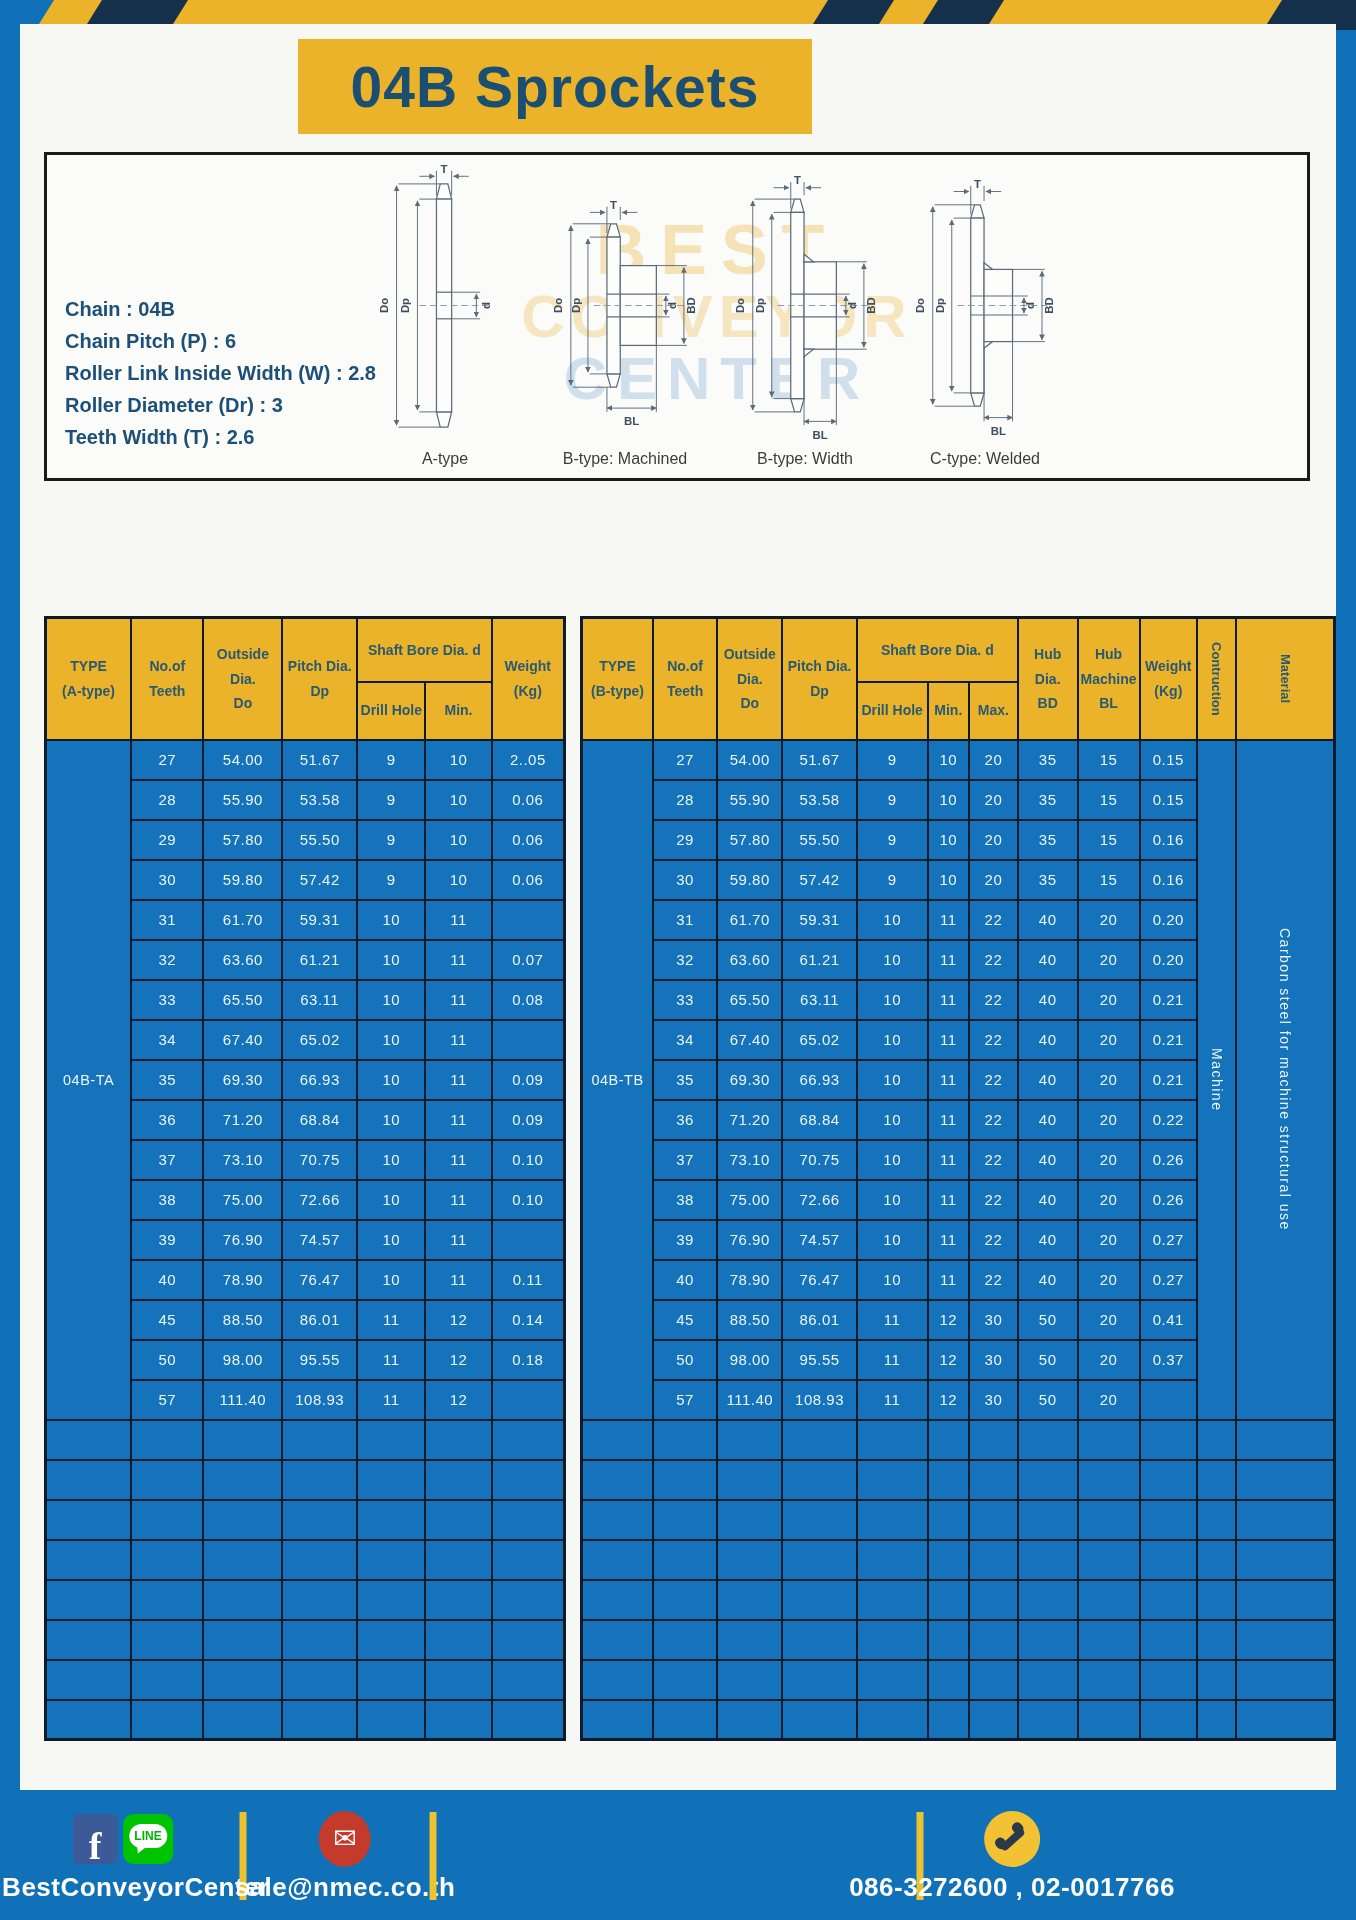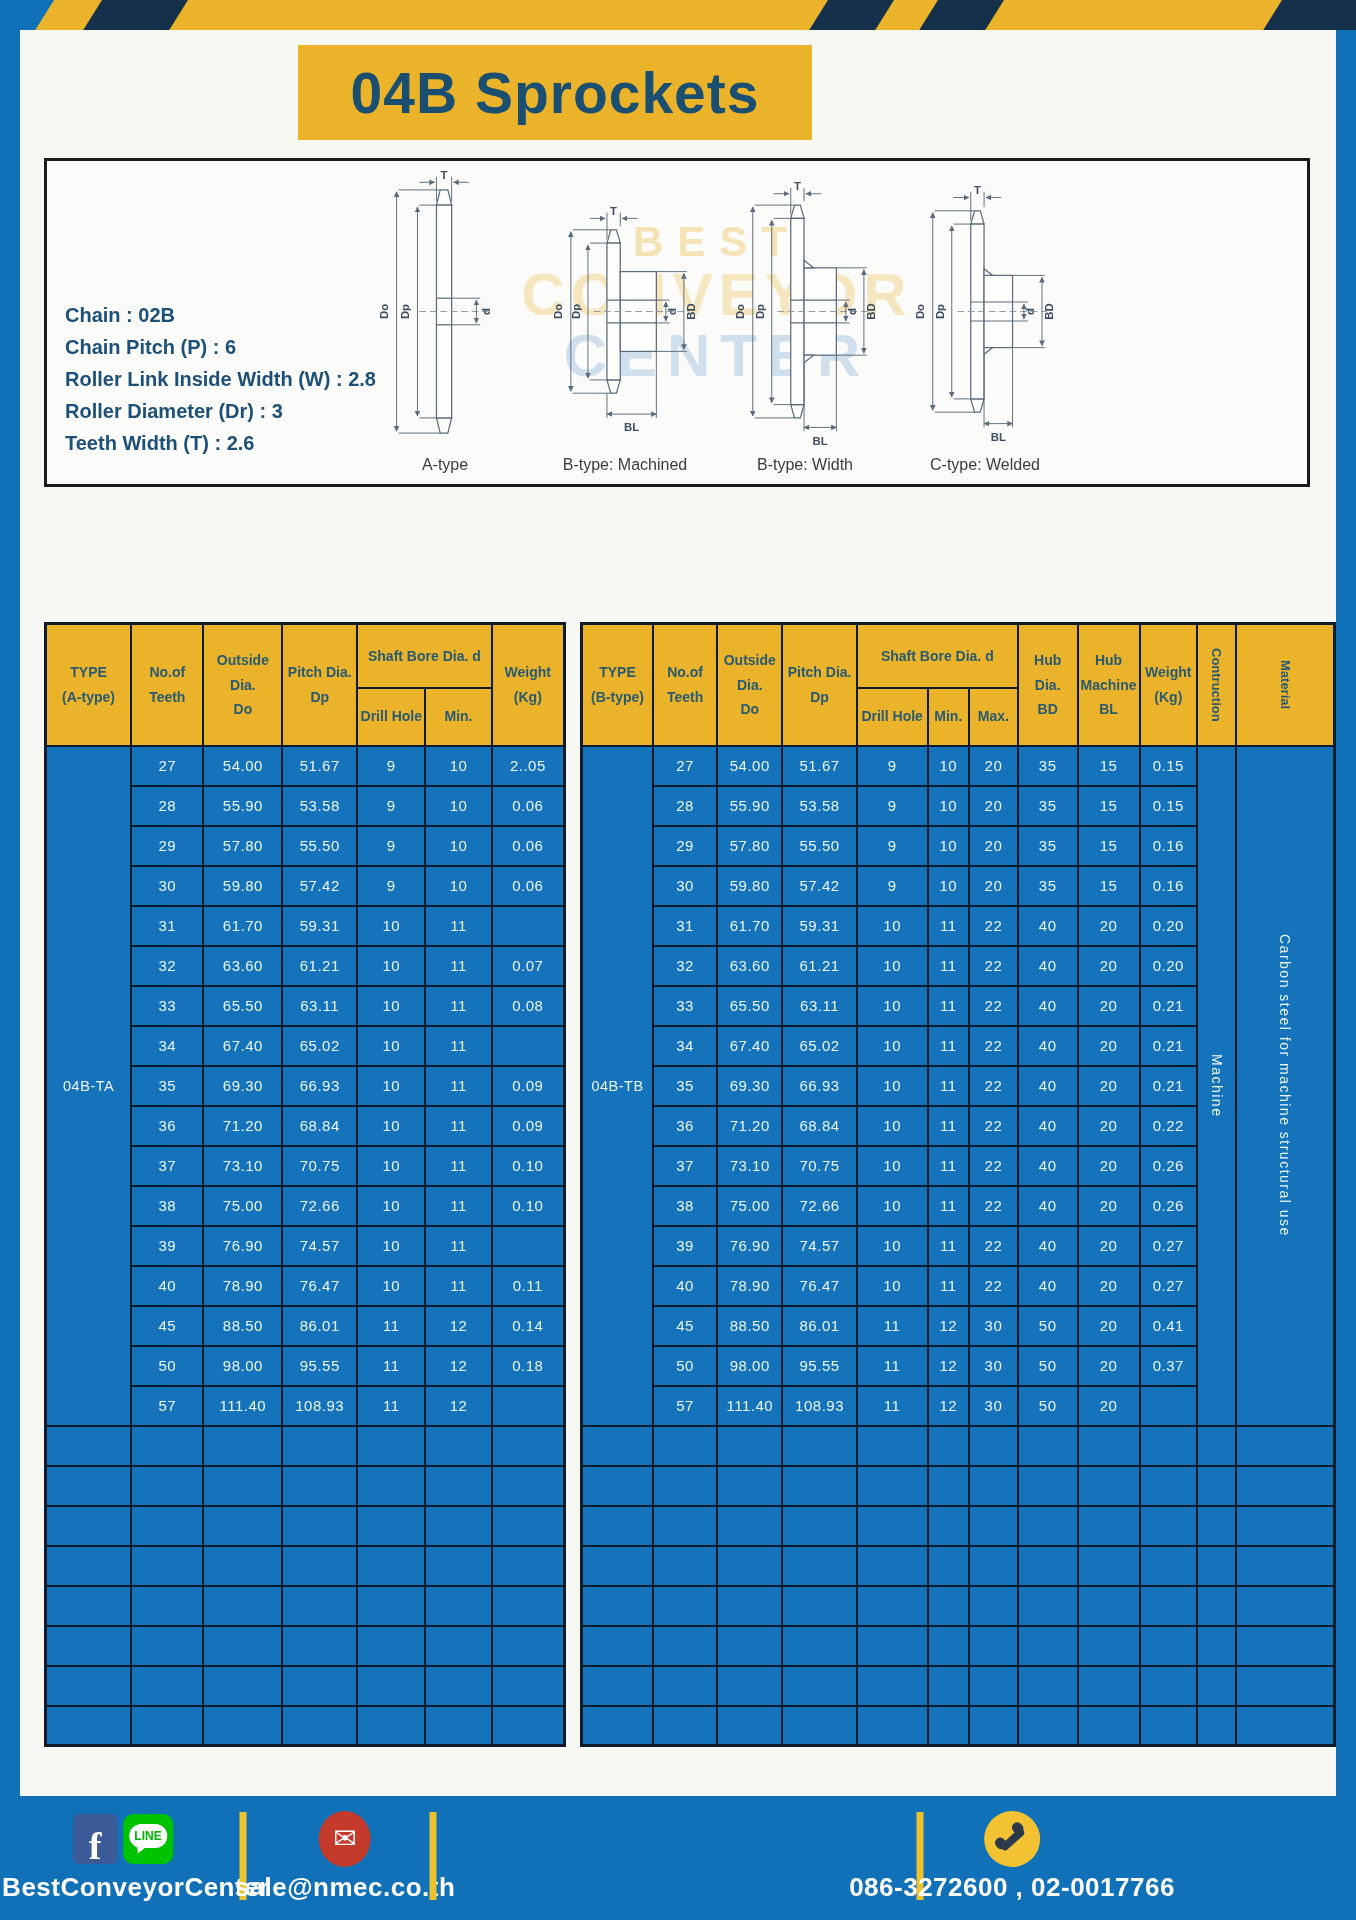--- a/index.html
+++ b/index.html
@@ -9,32 +9,32 @@
   
   .top-strip{position:absolute;top:0;left:0;width:1356px;height:30px;background:#eab329;overflow:hidden;}
   .ts{position:absolute;top:-6px;height:44px;transform:skewX(-32deg);}
   .ts-blue-left{left:-34px;width:78px;background:#1171b8;}
   .ts-navy1{left:92px;width:86px;background:#14304b;}
   .ts-navy2{left:818px;width:66px;background:#14304b;}
   .ts-navy3{left:928px;width:66px;background:#14304b;}
   .ts-navy-right{left:1272px;width:130px;background:#14304b;}
 
   
-  .panel{position:absolute;left:20px;top:30px;width:1316px;height:1766px;background:#f7f7f4;}
+  .panel{position:absolute;left:20px;top:24px;width:1316px;height:1766px;background:#f7f7f4;}
 
   .title-banner{position:absolute;left:278px;top:15px;width:514px;height:95px;background:#eab329;
     display:flex;align-items:center;justify-content:center;}
   .title-banner span{font-size:57px;font-weight:bold;color:#1b4f72;letter-spacing:1px;}
 
   
   .diagram-box{position:absolute;left:24px;top:128px;width:1266px;height:329px;background:#fbfbf9;
     border:3px solid #1b1b1b;overflow:hidden;}
   .specs{position:absolute;left:18px;top:138px;font-size:20px;font-weight:bold;color:#1d5078;line-height:32px;white-space:nowrap;}
   .watermark{position:absolute;left:390px;top:60px;width:560px;text-align:center;line-height:1.02;pointer-events:none;}
-  .watermark .w1{display:block;font-size:42px;font-weight:bold;letter-spacing:14px;color:rgba(238,190,80,0.40);}
+  .watermark .w1{display:block;font-size:70px;font-weight:bold;letter-spacing:14px;color:rgba(238,190,80,0.40);}
   .watermark .w2{display:block;font-size:60px;font-weight:bold;letter-spacing:6px;color:rgba(238,190,80,0.34);}
   .watermark .w3{display:block;font-size:60px;font-weight:bold;letter-spacing:10px;color:rgba(140,180,215,0.38);}
   .diagrams{position:absolute;left:315px;top:8px;width:706px;bottom:6px;display:flex;justify-content:space-between;}
   .figure{display:flex;flex-direction:column;align-items:center;justify-content:flex-end;}
   .figure svg{display:block;}
   .caption{font-size:16px;color:#3c3c3c;height:24px;line-height:22px;white-space:nowrap;}
   .dwg{stroke:#5a6b7c;stroke-width:1.3;fill:none;}
   .dwg-fill{fill:#fdfdfc;stroke:#5a6b7c;stroke-width:1.3;}
   .dim{stroke:#5a6b7c;stroke-width:1;fill:none;}
   .dimtext{fill:#3d4f61;font-size:12px;font-weight:bold;}
@@ -92,21 +92,21 @@
     </div>
 
     <div class="diagram-box">
       <div class="watermark">
         <span class="w1">BEST</span>
         <span class="w2">CONVEYOR</span>
         <span class="w3">CENTER</span>
       </div>
 
       <div class="specs" id="specs">
-          <div>Chain  :  02B</div>
+          <div>Chain  :  04B</div>
           <div>Chain Pitch (P)  :  6</div>
           <div>Roller Link Inside Width (W)  :  2.8</div>
           <div>Roller Diameter (Dr)  : 3</div>
           <div>Teeth Width (T)  :  2.6</div>
         </div>
 
       <div class="diagrams">
 
         <div class="figure">
           <svg width="166" height="285" viewBox="0 0 170 300">

